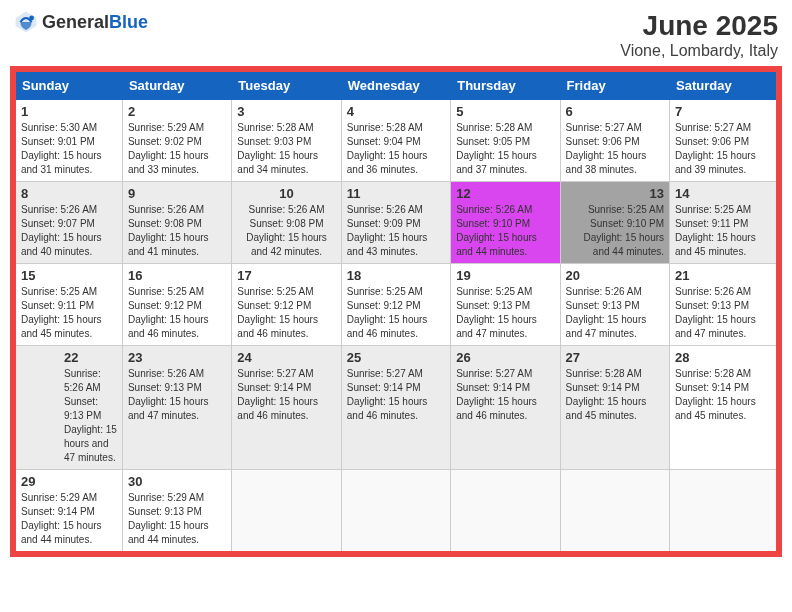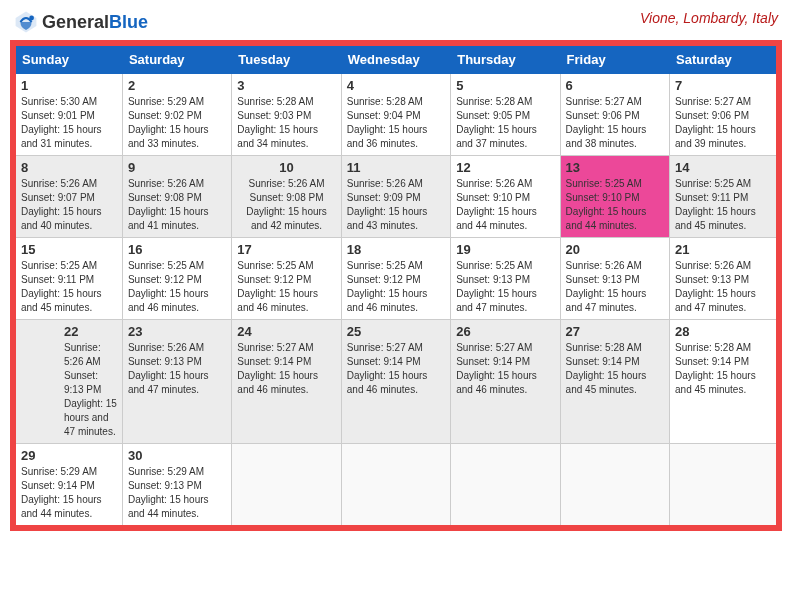--- a/index.html
+++ b/index.html
@@ -38,23 +38,22 @@
     }
     .title-area {
       text-align: right;
     }
     .month-title {
       font-size: 28px;
       font-weight: bold;
       color: #333;
     }
     .location-title {
-      font-size: 14px;
-      color: #b91c1c;
-      font-style: italic;
+      font-size: 16px;
+      color: #404040;
     }
     .calendar-table {
       width: 100%;
       border-collapse: collapse;
       border: 6px solid #ef4444;
     }
     .calendar-table th {
       background-color: #1565c0;
       color: #fff;
       text-align: left;
@@ -100,20 +99,21 @@
         <polygon points="15,2 28,10 28,20 15,28 2,20 2,10" fill="#1565c0" opacity="0.15"></polygon>
         <path d="M8,15 Q15,5 22,15" stroke="#1565c0" stroke-width="2.5" fill="none"></path>
         <path d="M22,15 Q22,22 15,25 Q8,22 8,15" fill="#1565c0" opacity="0.7"></path>
         <circle cx="22" cy="10" r="3" fill="#1565c0"></circle>
       </svg>
       <span>
         <span class="logo-text-general">General</span><span class="logo-text-blue">Blue</span>
       </span>
     </div>
     <div class="title-area">
+      <div class="month-title">June 2025</div>
       <div class="location-title">Vione, Lombardy, Italy</div>
     </div>
   </div>
 
   <table class="calendar-table">
     <thead>
       <tr>
         <th>Sunday</th>
         <th>Saturday</th>
         <th>Tuesday</th>
@@ -186,27 +186,27 @@
         <div class="day-info">
           Sunrise: 5:26 AM<br>Sunset: 9:08 PM<br>Daylight: 15 hours and 42 minutes.
         </div>
           </td>
           <td style="background: rgb(236, 236, 236);">
         <span class="day-number">11</span>
         <div class="day-info">
           Sunrise: 5:26 AM<br>Sunset: 9:09 PM<br>Daylight: 15 hours and 43 minutes.
         </div>
           </td>
-          <td style="background: #ffffff;">
+          <td style="background: #d946ef;">
         <span class="day-number">12</span>
         <div class="day-info">
           Sunrise: 5:26 AM<br>Sunset: 9:10 PM<br>Daylight: 15 hours and 44 minutes.
         </div>
           </td>
-          <td style="background: #ec4899;">
+          <td style="background: #a3a3a3; text-align: right;">
         <span class="day-number">13</span>
         <div class="day-info">
           Sunrise: 5:25 AM<br>Sunset: 9:10 PM<br>Daylight: 15 hours and 44 minutes.
         </div>
           </td>
           <td style="background: rgb(236, 236, 236);">
         <span class="day-number">14</span>
         <div class="day-info">
           Sunrise: 5:25 AM<br>Sunset: 9:11 PM<br>Daylight: 15 hours and 45 minutes.
         </div>

